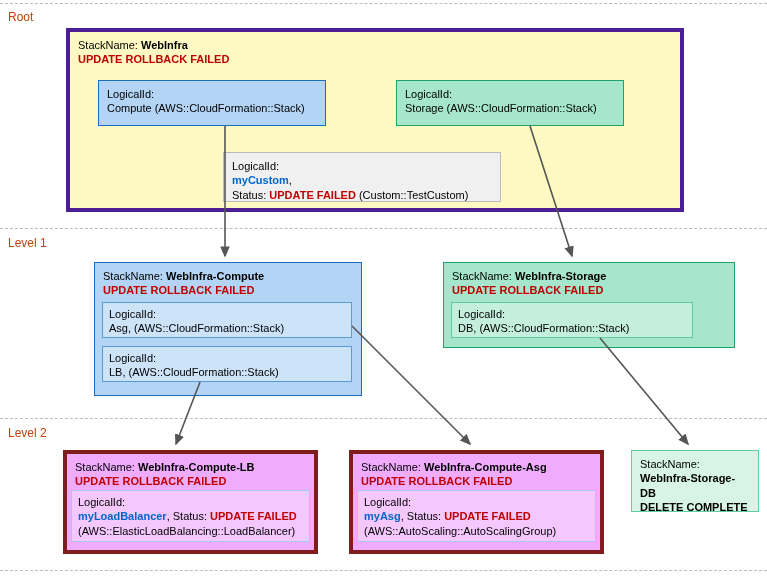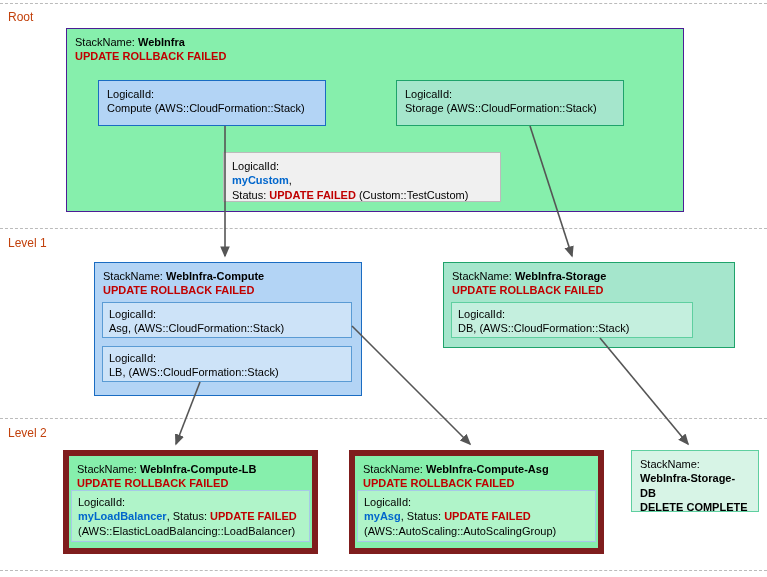--- a/index.html
+++ b/index.html
@@ -23,27 +23,27 @@
     width: 767px;
     height: 0;
     border-top: 1px dashed #bbb;
   }
   .node {
     position: absolute;
     padding: 6px 8px;
     line-height: 1.3;
   }
   .root-node {
-    background: #86efac;
-    border: 1px solid #4c1d95;
+    background: #fef9c3;
+    border: 4px solid #4c1d95;
   }
   .blue-dark { background: #b3d4f5; border: 1px solid #1a6cc2; }
   .green-dark { background: #a5e6cc; border: 1px solid #1fa36b; }
   .gray-light { background: #f0f0f0; border: 1px solid #bbb; }
-  .blue-light { background: #86efac; border: 6px solid #7f1d1d; }
+  .blue-light { background: #f0abfc; border: 4px solid #7f1d1d; }
   .green-light { background: #d7f4e6; border: 1px solid #5fcfa0; }
   .inner {
     position: absolute;
     background: rgba(255,255,255,0.35);
     padding: 4px 6px;
     line-height: 1.3;
     font-size: 11px;
   }
   .inner.blue-b { border: 1px solid #5a9bd4; }
   .inner.green-b { border: 1px solid #5fcfa0; }

